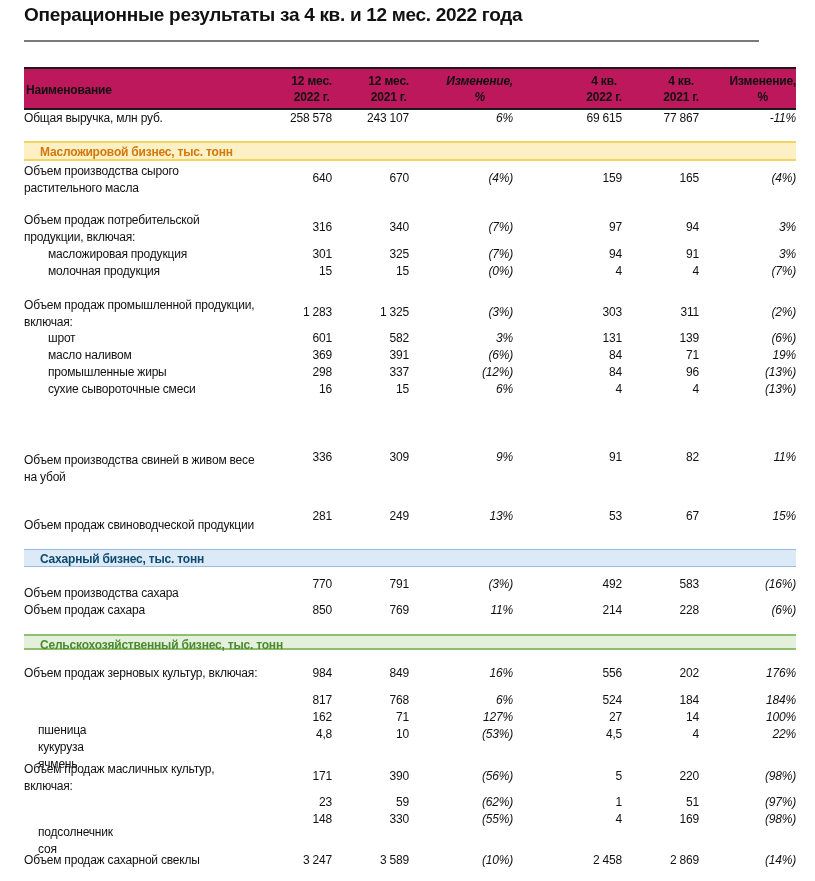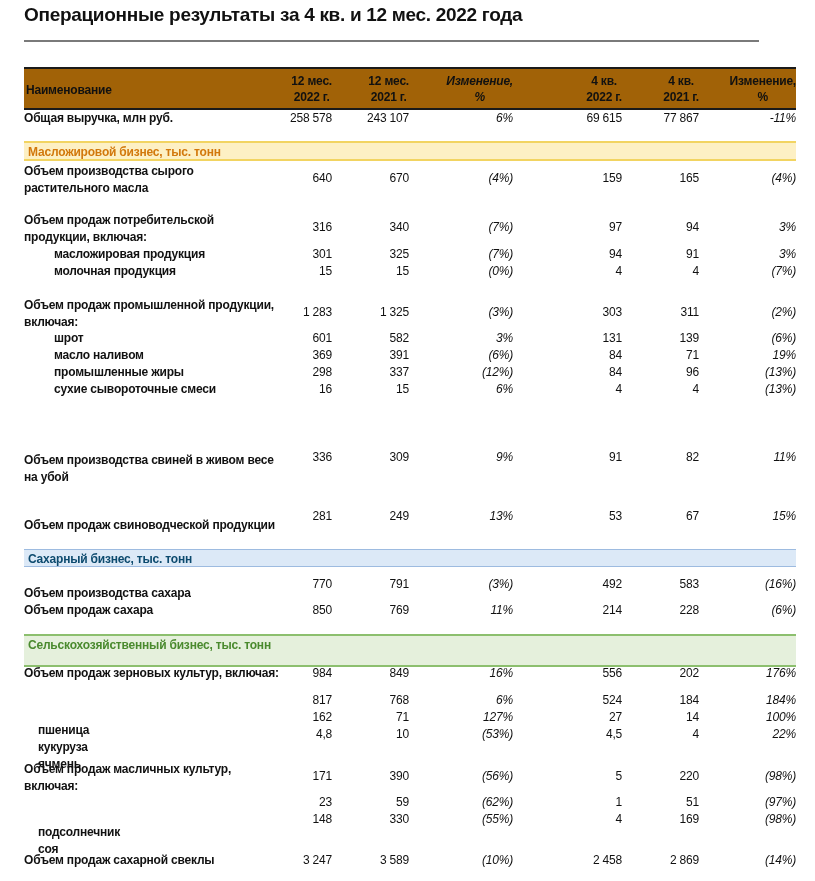--- a/index.html
+++ b/index.html
@@ -12,42 +12,42 @@
       position: absolute; left: 24px; top: 4px; width: 735px;
       font-size: 19px; font-weight: bold; letter-spacing: -0.3px;
       padding-bottom: 14px; border-bottom: 2px solid #7a7a7a;
       line-height: 22px;
     }
     .table {
       position: absolute; left: 24px; top: 67px; width: 772px;
       font-size: 12px; letter-spacing: -0.2px;
     }
     .hdr {
-      position: relative; height: 39px; background: #a16207;
+      position: relative; height: 39px; background: #be185d;
       border-top: 2px solid #1a1a1a; border-bottom: 2px solid #1a1a1a;
       font-weight: bold;
     }
     .hdr .name { position: absolute; left: 2px; top: 14px; }
     .hdr .c { position: absolute; top: 4px; text-align: center; line-height: 16px; white-space: pre-line; }
     .row { position: relative; }
-    .row .name { position: absolute; left: 0; line-height: 17px; white-space: pre-line; font-weight: bold; }
+    .row .name { position: absolute; left: 0; line-height: 17px; white-space: pre-line; }
     .row .name.sub { left: 14px; margin-top: 30px; }
-    .row .name.sub2 { left: 24px; margin-left: 6px; }
+    .row .name.sub2 { left: 24px; }
     .c { position: absolute; text-align: right; line-height: 17px; }
     .c1 { right: 464px; }
     .c2 { right: 387px; }
     .c3 { right: 283px; font-style: italic; }
     .c4 { right: 174px; }
     .c5 { right: 97px; }
     .c6 { right: 0px; font-style: italic; }
     .hdr .c3 { font-style: italic; }
     .hdr .c6 { font-style: normal; }
     .sec {
       position: absolute; left: 0; width: 772px; height: 18px;
-      font-weight: bold; font-size: 12px; line-height: 18px; padding-left: 4px; box-sizing: border-box;
+      font-weight: bold; font-size: 12px; line-height: 18px; padding-left: 16px; box-sizing: border-box;
     }
     .sec-oil { background: #fdf0c4; border-top: 2px solid #f2d461; border-bottom: 2px solid #f2d461; color: #d2780c; }
     .sec-meat { background: #ffd7d9; border-top: 1px solid #f0b4b8; border-bottom: 1px solid #f0b4b8; color: #c4213d; }
     .sec-sugar { background: #dce9f7; border-top: 1px solid #9dbbe0; border-bottom: 1px solid #9dbbe0; color: #0c4a6e; }
     .sec-agro { background: #e5f0dc; border-top: 2px solid #8cbf6e; border-bottom: 2px solid #8cbf6e; color: #4a8a2e; }
   </style>
 </head>
 <body>
 
 <div class="title">Операционные результаты за 4 кв. и 12 мес. 2022 года</div>
@@ -226,21 +226,21 @@
   <div class="row" style="position:absolute;top:602px;left:0;width:772px;">
     <span class="name">Объем продаж сахара</span>
     <span class="c c1">850</span>
     <span class="c c2">769</span>
     <span class="c c3">11%</span>
     <span class="c c4">214</span>
     <span class="c c5">228</span>
     <span class="c c6">(6%)</span>
   </div>
 
-  <div class="sec sec-agro" style="top:634px;height:33px;">Сельскохозяйственный бизнес, тыс. тонн</div>
+  <div class="sec sec-agro" style="top:634px;height:16px;">Сельскохозяйственный бизнес, тыс. тонн</div>
 
   <div class="row" style="position:absolute;top:665px;left:0;width:772px;">
     <span class="name">Объем продаж зерновых культур, включая:</span>
     <span class="c c1">984</span>
     <span class="c c2">849</span>
     <span class="c c3">16%</span>
     <span class="c c4">556</span>
     <span class="c c5">202</span>
     <span class="c c6">176%</span>
   </div>

